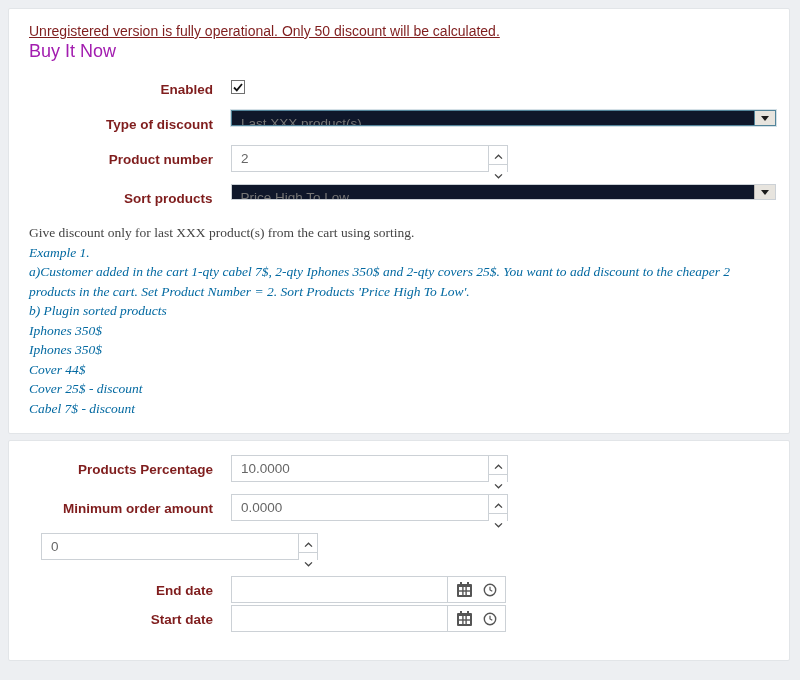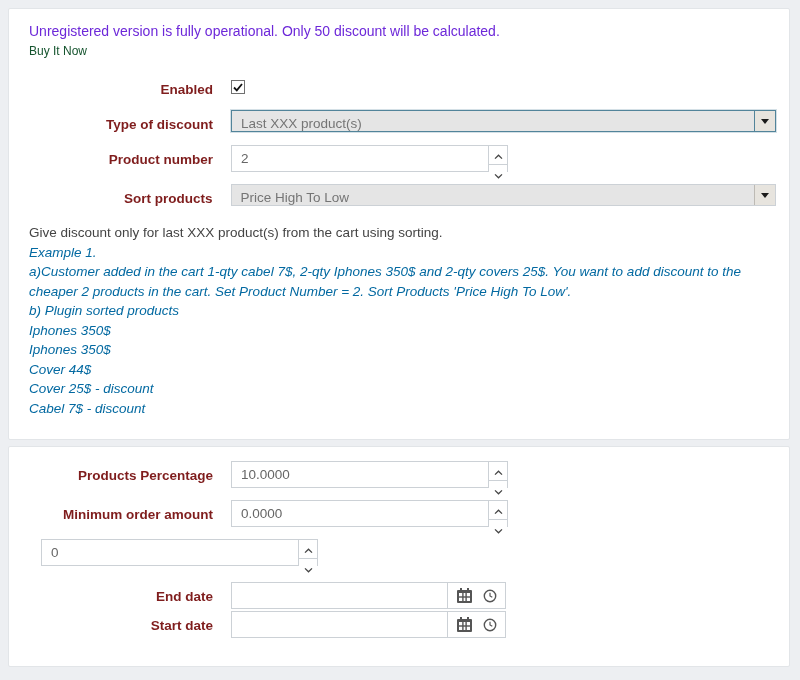--- a/index.html
+++ b/index.html
@@ -13,22 +13,22 @@
   .panel {
     background:#ffffff;
     border:1px solid #e2e5e8;
     border-radius:2px;
     width:782px;
   }
   .panel-main { padding:12px 14px 10px 14px; }
   .panel-settings { margin-top:6px; padding:14px 14px 16px 14px; }
 
   .notice { margin-bottom:13px; margin-left:6px; }
-  .notice-text { font-size:14px; color:#6d28d9; line-height:20px; }
-  .buy-link { font-size:12px; color:#14532d; line-height:21px; text-decoration:none; cursor:pointer; display:inline-block;text-align:right; }
+  .notice-text { font-size:14px; color:#7f1d1d; line-height:20px;text-decoration:underline; }
+  .buy-link { font-size:18px; color:#a21caf; line-height:21px; text-decoration:none; cursor:pointer; display:inline-block;text-align:right; }
 
   .form-row { display:flex; align-items:flex-start; margin-bottom:12px; }
   .form-label {
     width:190px; text-align:right; font-weight:bold;
     font-size:13.5px; color:#7f1d1d; padding-top:6px; line-height:17px;
     flex-shrink:0;
   }
   .control { margin-left:18px; }
 
   
@@ -36,21 +36,21 @@
     width:14px; height:14px; margin-top:5px;
     border:1px solid #707070; background:#fff;
     display:flex; align-items:center; justify-content:center;
     cursor:pointer;
   }
   .checkbox svg { display:none; }
   .checkbox.checked svg { display:block; }
 
   
   .select-box {
-    width:545px; height:22px; background:#e5e5e5;
+    width:545px; height:16px; background:#0f172a;
     border:1px solid #ccd1d6; display:flex; cursor:pointer;
   }
   .select-box.focused { border:1px solid #52849a; box-shadow:0 0 0 1px rgba(82,132,154,0.25); }
   .select-text {
     flex:1; font-size:13.5px; color:#757575; line-height:25px;
     padding-left:9px; white-space:nowrap; overflow:hidden;
   }
   .select-btn {
     width:21px; background:#e7e4de; border-left:1px solid #bdbab4;
     display:flex; align-items:center; justify-content:center;
@@ -86,21 +86,21 @@
     padding:0 4px 0 9px; font-size:13.5px; color:#666666;
     font-family:"Liberation Sans", sans-serif;
   }
   .date-addon {
     width:58px; border-left:1px solid #ccd1d6; flex-shrink:0;
     display:flex; align-items:center; justify-content:center; gap:11px;
   }
   .icon-btn { display:flex; align-items:center; justify-content:center; cursor:pointer; }
 
   
-  .help { margin:16px 0 11px 6px; }
+  .help { margin:16px 0 5px 6px;font-family:Liberation Serif, serif; }
   .help-intro { font-size:13.5px; color:#444444; line-height:19.5px; }
   .help-line { font-size:13.5px; color:#0369a1; font-style:italic; line-height:19.5px; }
 
   .row-tall .form-label { line-height:17px; }
 </style>
 </head>
 <body>
 
 <div class="page">
 

